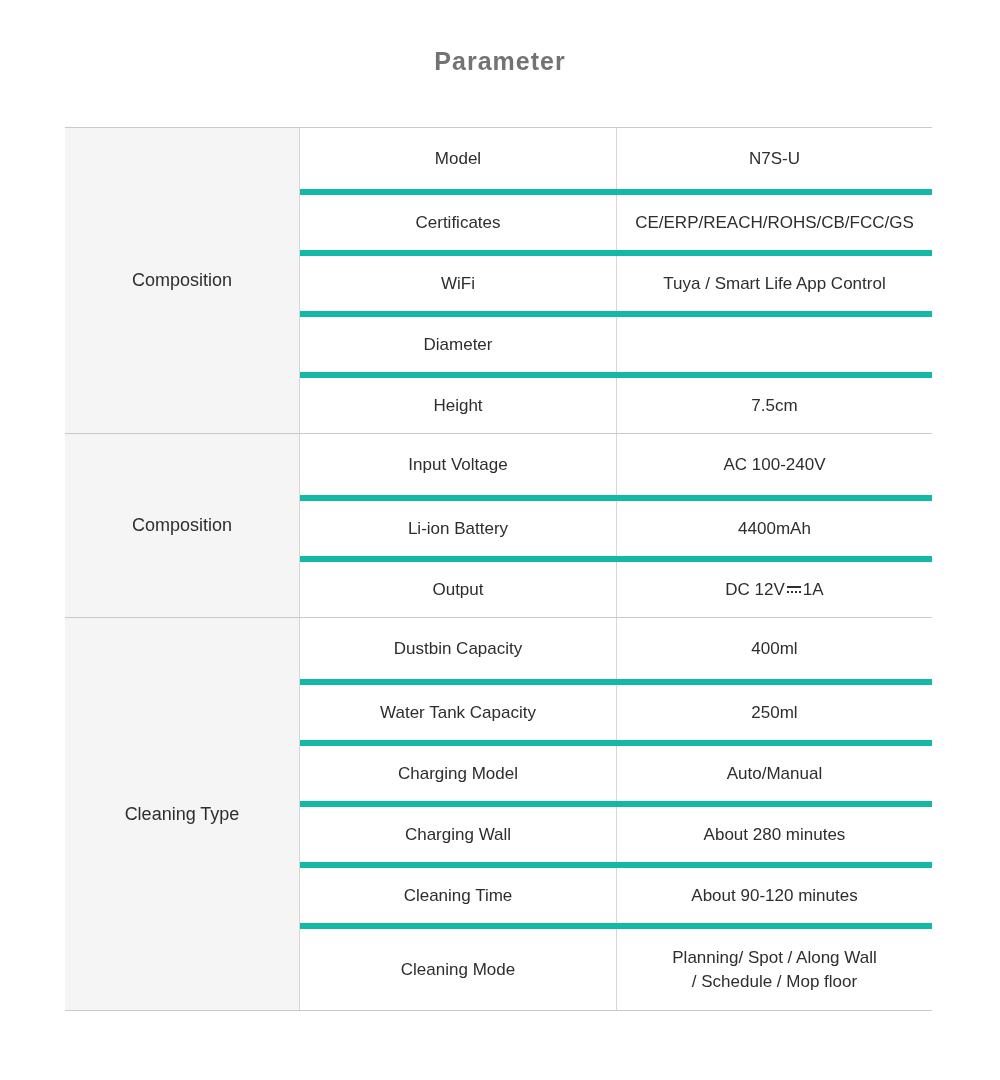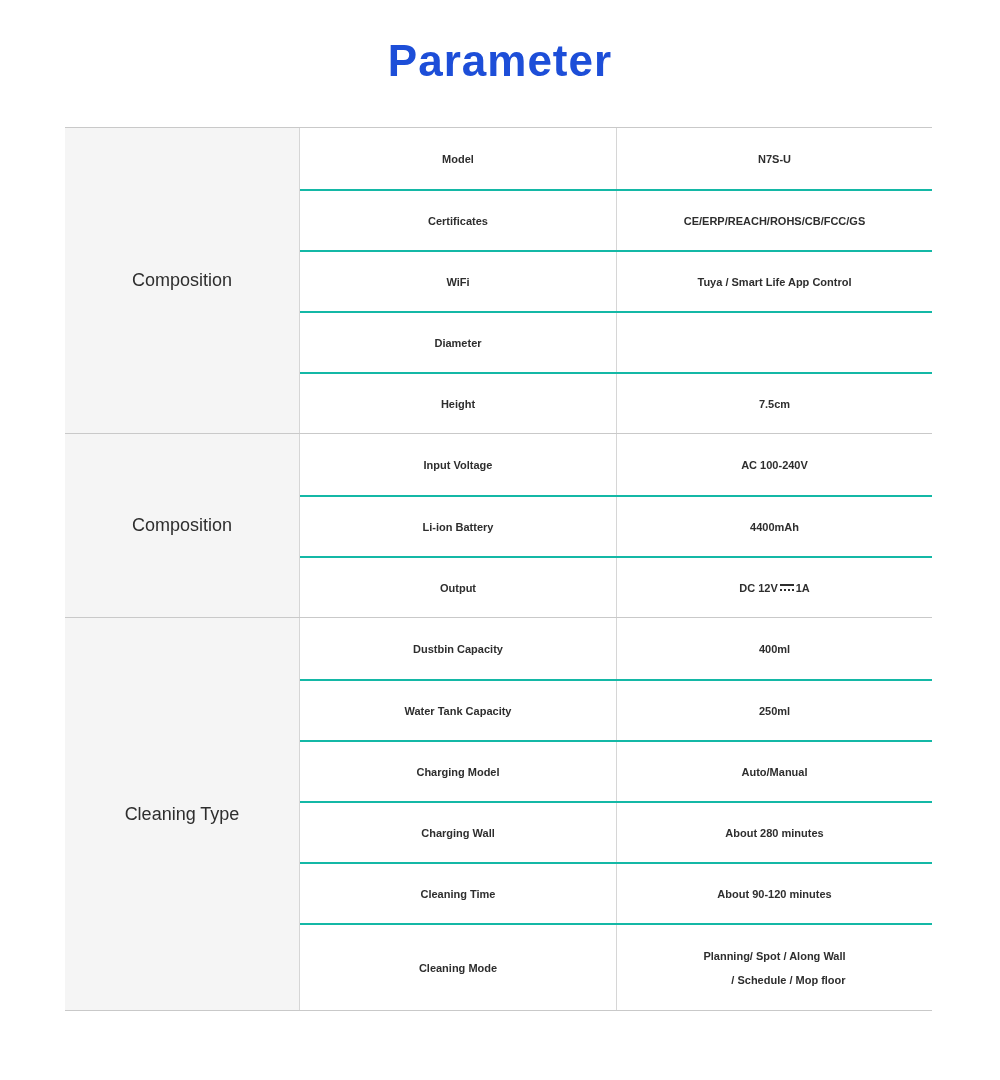--- a/index.html
+++ b/index.html
@@ -8,25 +8,25 @@
     height: 1080px;
     background: #ffffff;
     font-family: "Liberation Sans", sans-serif;
     color: #2e2e2e;
     overflow: hidden;
   }
   .page-title {
     padding-top: 40px;
     height: 84px;
     text-align: center;
-    font-size: 44px;
+    font-size: 25px;
     line-height: 42px;
     font-weight: 900;
     letter-spacing: 1px;
-    color: #1d4ed8;
+    color: #737373;
   }
   .spec-table {
     margin-left: 65px;
     margin-top: 43px;
     width: 867px;
     border-top: 1px solid #c9c9c9;
   }
   .group {
     display: flex;
     border-bottom: 1px solid #c9c9c9;
@@ -43,29 +43,28 @@
   }
   .group-rows {
     flex: 1;
     display: flex;
     flex-direction: column;
   }
   .row {
     display: flex;
     min-height: 61px;
   }
-  .row + .row { border-top: 2px solid #14b8a6; }
+  .row + .row { border-top: 6px solid #14b8a6; }
   .row.tall { min-height: 87px; }
   .cell {
     display: flex;
     align-items: center;
     justify-content: center;
-    font-size: 11px;
-    text-align: right;
-    font-weight: bold;
+    font-size: 17px;
+    text-align: center;
   }
   .cell.label {
     width: 317px;
     border-right: 1px solid #d6d6d6;
   }
   .cell.value {
     flex: 1;
     white-space: pre-line;
     line-height: 24px;
   }

